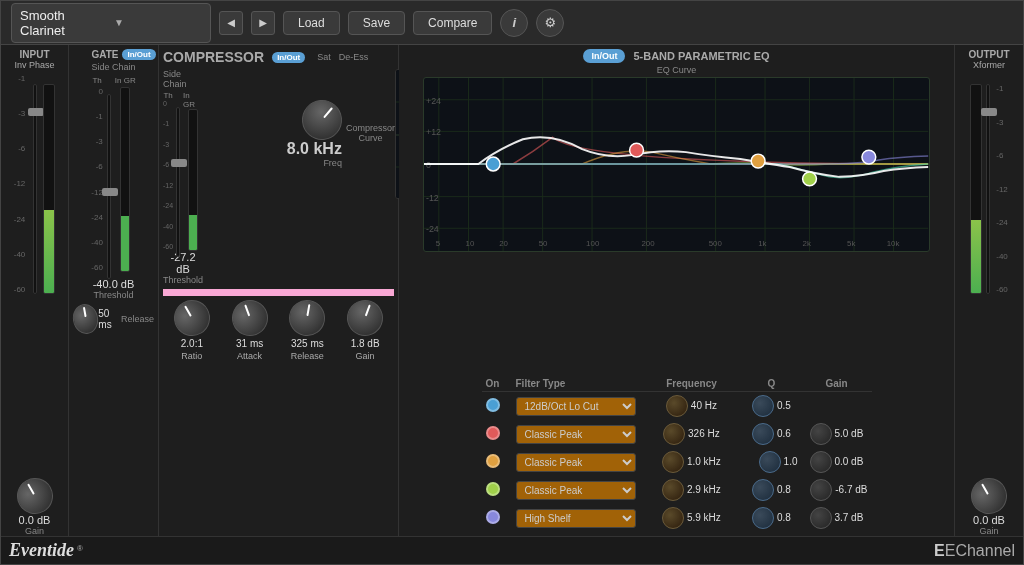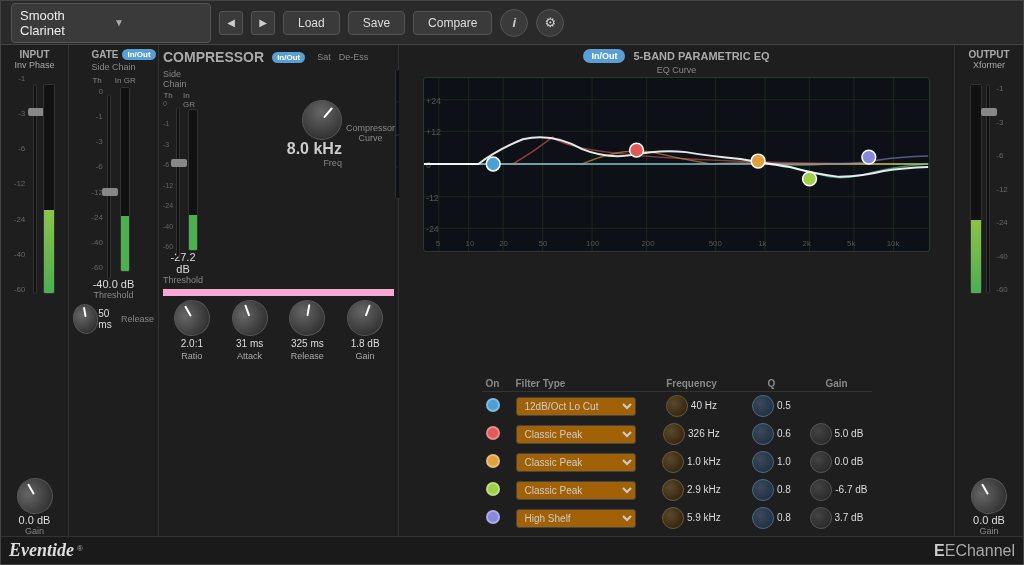--- a/index.html
+++ b/index.html
@@ -621,21 +621,21 @@
                 <td><div style="width: 14px; height: 14px; border-radius: 50%; background: rgb(224, 90, 90); border: 2px solid rgba(255, 255, 255, 0.3); cursor: pointer; display: inline-block;"></div></td>
                 <td><select class="filter-select"><option>Classic Peak</option></select></td>
                 <td style="text-align: center;"><div class="freq-knob-inline"></div><span style="font-size: 10px; color: rgb(221, 221, 221);"> 326 Hz</span></td>
                 <td style="text-align: center;"><div class="q-knob-inline"></div><span style="font-size: 10px; color: rgb(221, 221, 221);"> 0.6</span></td>
                 <td style="text-align: center;"><div style="width: 22px; height: 22px; border-radius: 50%; background: radial-gradient(circle at 35% 35%, rgb(68, 68, 68), rgb(34, 34, 34)); border: 1px solid rgb(85, 85, 85); display: inline-block; cursor: pointer; vertical-align: middle;"></div><span style="font-size: 10px; color: rgb(221, 221, 221);"> 5.0 dB</span></td>
               </tr>
               <tr>
                 <td><div style="width: 14px; height: 14px; border-radius: 50%; background: rgb(224, 160, 64); border: 2px solid rgba(255, 255, 255, 0.3); cursor: pointer; display: inline-block;"></div></td>
                 <td><select class="filter-select"><option>Classic Peak</option></select></td>
                 <td style="text-align: center;"><div class="freq-knob-inline"></div><span style="font-size: 10px; color: rgb(221, 221, 221);"> 1.0 kHz</span></td>
-                <td style="text-align: center; margin-top: 14px;"><div class="q-knob-inline"></div><span style="font-size: 10px; color: rgb(221, 221, 221);"> 1.0</span></td>
+                <td style="text-align: right; margin-top: 14px;"><div class="q-knob-inline"></div><span style="font-size: 10px; color: rgb(221, 221, 221);"> 1.0</span></td>
                 <td style="text-align: center;"><div style="width: 22px; height: 22px; border-radius: 50%; background: radial-gradient(circle at 35% 35%, rgb(68, 68, 68), rgb(34, 34, 34)); border: 1px solid rgb(85, 85, 85); display: inline-block; cursor: pointer; vertical-align: middle;"></div><span style="font-size: 10px; color: rgb(221, 221, 221);"> 0.0 dB</span></td>
               </tr>
               <tr>
                 <td><div style="width: 14px; height: 14px; border-radius: 50%; background: rgb(160, 208, 74); border: 2px solid rgba(255, 255, 255, 0.3); cursor: pointer; display: inline-block;"></div></td>
                 <td><select class="filter-select"><option>Classic Peak</option></select></td>
                 <td style="text-align: center;"><div class="freq-knob-inline"></div><span style="font-size: 10px; color: rgb(221, 221, 221);"> 2.9 kHz</span></td>
                 <td style="text-align: center;"><div class="q-knob-inline"></div><span style="font-size: 10px; color: rgb(221, 221, 221);"> 0.8</span></td>
                 <td style="text-align: right;"><div style="width: 22px; height: 22px; border-radius: 50%; background: radial-gradient(circle at 35% 35%, rgb(68, 68, 68), rgb(34, 34, 34)); border: 1px solid rgb(85, 85, 85); display: inline-block; cursor: pointer; vertical-align: middle;"></div><span style="font-size: 10px; color: rgb(221, 221, 221);"> -6.7 dB</span></td>
               </tr>
               <tr>

